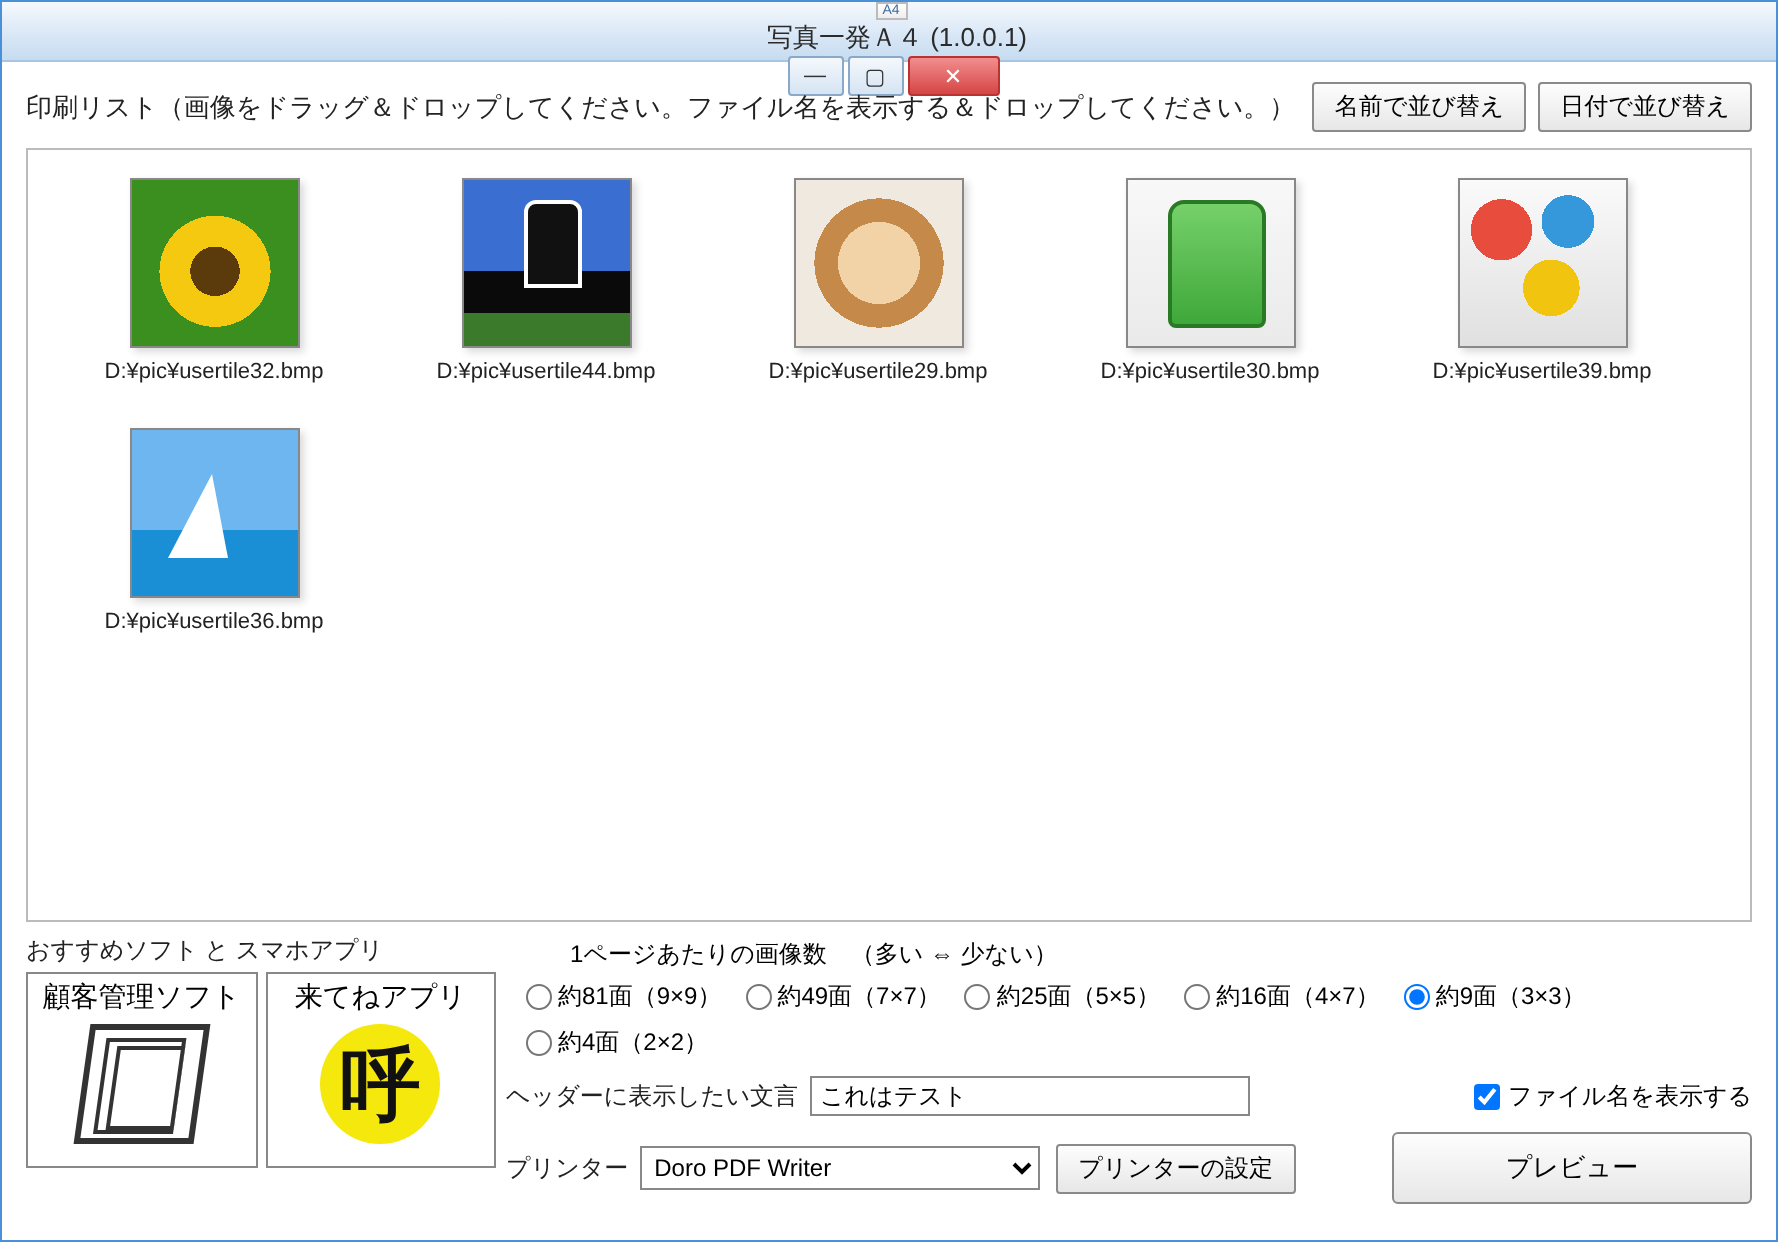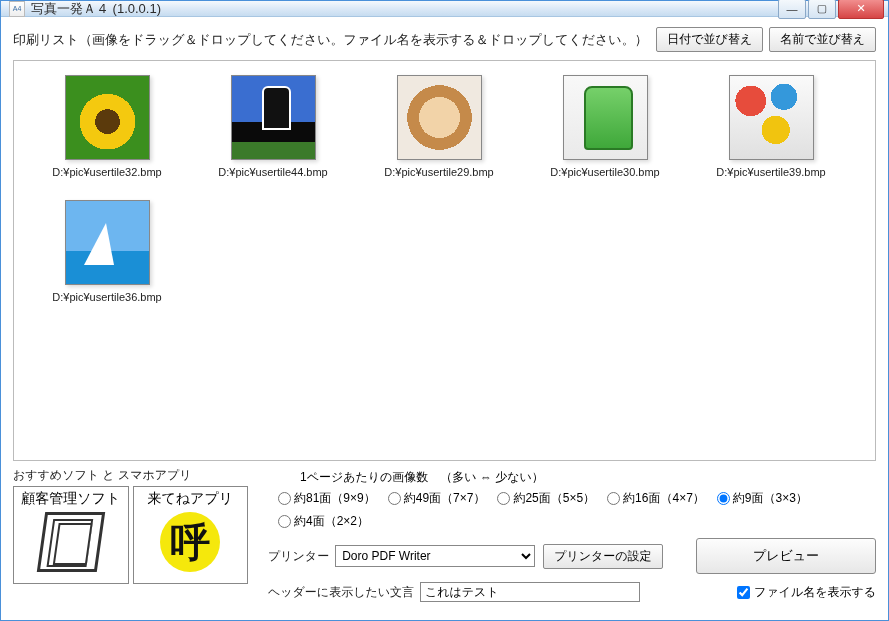--- a/index.html
+++ b/index.html
@@ -13,26 +13,27 @@
   }
   .window {
     width: 889px;
     height: 621px;
     border: 1px solid #4a90d9;
     background: #fff;
     display: flex;
     flex-direction: column;
   }
   .titlebar {
-    height: 16px;
+    height: 30px;
     background: linear-gradient(to bottom, #f5f9fd 0%, #dce9f7 50%, #c6dcf0 100%);
     border-bottom: 1px solid #a8c6e2;
     display: flex;
     align-items: center;
     padding: 0 0 0 8px;
+    flex-direction: column;
   }
   .titlebar .icon {
     width: 16px; height: 16px;
     background: linear-gradient(#fff, #eee);
     border: 1px solid #bbb;
     margin-right: 6px;
     display: flex; align-items:center; justify-content:center;
     font-size: 7px; color:#3a6ea5;
   }
   .titlebar .title { color: #2b2b2b; font-size: 13px; }
@@ -109,21 +110,21 @@
   .img2 { background: radial-gradient(circle at 50% 50%, #f2d3a8 0 35%, #c58a4a 35% 55%, #f0e9e0 55% 100%); }
   .img3 { background: linear-gradient(#f8f8f8, #eaeaea); position:relative;}
   .img3::after{content:"";position:absolute;left:20px;top:10px;width:45px;height:60px;background:linear-gradient(#76d06a,#3fa83a);border-radius:8px 8px 4px 4px;border:2px solid #2a7a25;}
   .img3::before{content:"";position:absolute;left:30px;top:18px;width:25px;height:20px;background:#fff;border-radius:3px;}
   .img4 { background: radial-gradient(circle at 25% 30%, #e74c3c 0 18%, transparent 18%), radial-gradient(circle at 65% 25%, #3498db 0 16%, transparent 16%), radial-gradient(circle at 55% 65%, #f1c40f 0 20%, transparent 20%), linear-gradient(#fafafa, #e0e0e0); }
   .img5 { background: linear-gradient(#6db6f0 0 60%, #1a8fd6 60% 100%); position:relative;}
   .img5::after{content:"";position:absolute;left:18px;top:22px;width:0;height:0;border-left:22px solid transparent;border-right:8px solid transparent;border-bottom:42px solid #fff;}
   .bottom {
     display: flex;
     margin-top: 6px;
-    gap: 20px;
+    gap: 5px;
   }
   .recommend {
     width: 235px;
   }
   .recommend-title {
     font-size: 12px;
     color: #222;
     margin-bottom: 2px;
   }
   .recommend-boxes {
@@ -214,22 +215,22 @@
     <div class="win-btns">
       <div class="win-btn">—</div>
       <div class="win-btn">▢</div>
       <div class="win-btn close">✕</div>
     </div>
   </div>
 
   <div class="content">
     <div class="toprow">
       <div class="msg">印刷リスト（画像をドラッグ＆ドロップしてください。ファイル名を表示する＆ドロップしてください。）</div>
+      <button class="btn">名前で並び替え</button>
       <button class="btn">日付で並び替え</button>
-      <button class="btn">名前で並び替え</button>
     </div>
 
     <div class="thumb-area">
       <div class="thumb">
         <div class="img img0"></div>
         <div class="label">D:¥pic¥usertile32.bmp</div>
       </div>
       <div class="thumb">
         <div class="img img1"></div>
         <div class="label">D:¥pic¥usertile44.bmp</div>
@@ -290,34 +291,34 @@
               <input type="radio" name="pp" checked="" style="">
               <span>約9面（3×3）</span>
             </label>
           <label class="radio-opt">
               <input type="radio" name="pp" style="">
               <span>約4面（2×2）</span>
             </label>
         </div>
 
         <div class="row">
+          <span class="lbl">ヘッダーに表示したい文言</span>
+          <input type="text" style="width: 220px;" value="これはテスト">
+          <div style="flex:1"></div>
+          <label class="chk">
+            <input type="checkbox" checked="" style="">
+            <span>ファイル名を表示する</span>
+          </label>
+        </div>
+
+        <div class="row">
           <span class="lbl">プリンター</span>
           <select style="width:200px">
             <option>Doro PDF Writer</option>
           </select>
           <button class="btn" style="margin-left:8px">プリンターの設定</button>
           <div style="flex:1"></div>
           <button class="big-btn">プレビュー</button>
         </div>
-
-        <div class="row">
-          <span class="lbl">ヘッダーに表示したい文言</span>
-          <input type="text" style="width: 220px;" value="これはテスト">
-          <div style="flex:1"></div>
-          <label class="chk">
-            <input type="checkbox" checked="" style="">
-            <span>ファイル名を表示する</span>
-          </label>
-        </div>
       </div>
     </div>
   </div>
 </div>
 
 </body></html>

